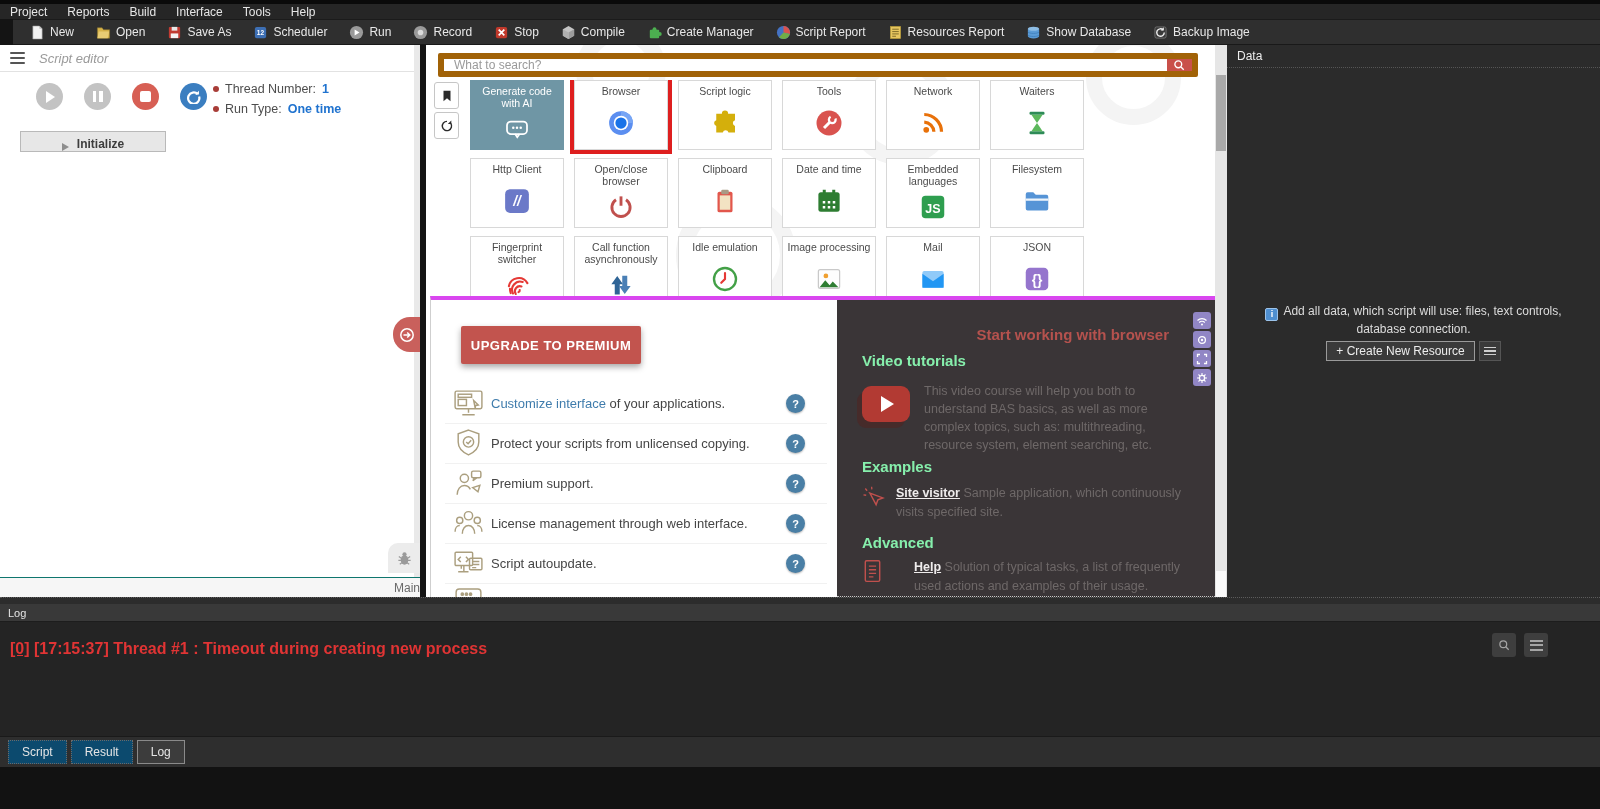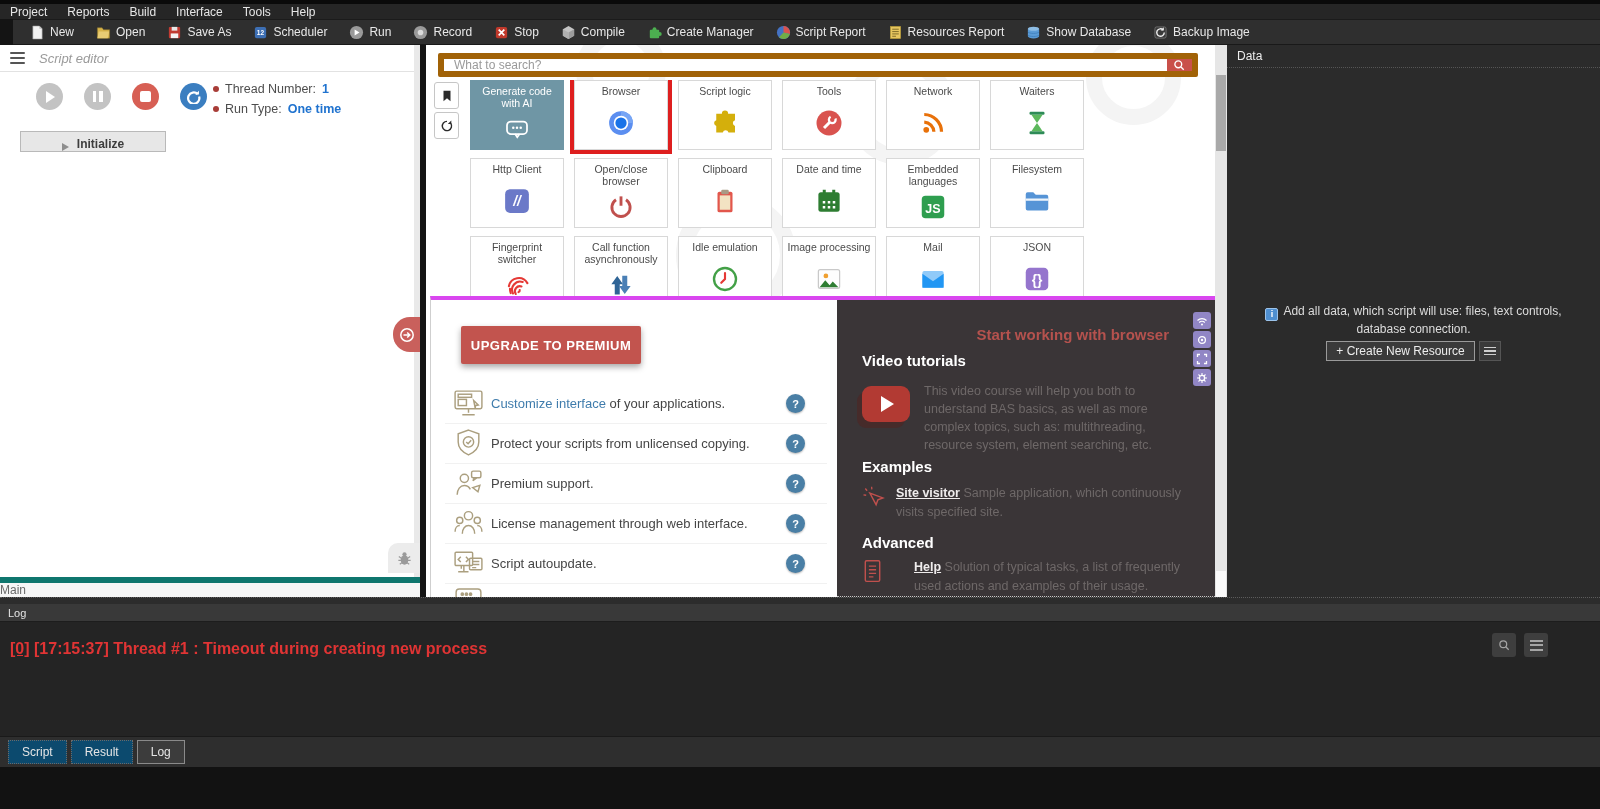--- a/index.html
+++ b/index.html
@@ -41,21 +41,21 @@
                 border:1px solid #b9b9b9; font-size:12px; color:#3d3d3d; font-weight:600;
                 display:flex; align-items:flex-end; justify-content:center; gap:8px; font-family:inherit; }
   .initialize .tri2 { width:0; height:0; border-left:7px solid #8e8e8e; border-top:4.5px solid transparent; border-bottom:4.5px solid transparent; }
   .side-tab { position:absolute; left:393px; top:272px; width:27px; height:35px; background:#c9605c;
               border-radius:17px 0 0 17px; display:flex; align-items:center; justify-content:center; }
   .side-tab svg { width:16px; height:16px; }
   .bug-corner { position:absolute; left:388px; top:498px; width:32px; height:30px; background:#ececec;
                 border-radius:10px 0 0 0; display:flex; align-items:center; justify-content:center; }
   .bug-corner svg { width:17px; height:17px; }
   .main-strip { position:absolute; left:0; bottom:0; width:420px; height:20px; background:#f6f6f6;
-                border-top:6px solid #0f766e; display:flex; align-items:center; justify-content:flex-start;
+                border-top:1px solid #0f766e; display:flex; align-items:center; justify-content:flex-end;
                 font-size:12px; color:#6a6a6a; }
 
   .center-panel { position:absolute; left:426px; top:0; width:789px; height:552px; background:#fff; overflow:hidden; }
   .wm { position:absolute; border-radius:50%; border:16px solid #f4f4f4; }
   .search-wrap { position:absolute; top:8px; left:12px; width:760px; height:24px; border:6px solid #a16207;
                  border-radius:2px; display:flex; background:#fff; z-index:3; }
   .search-wrap input { flex:1; border:0; outline:none; padding:0 10px; font-size:12px; color:#444; font-family:inherit; }
   .search-wrap input::placeholder { color:#9a9a9a; }
   .search-btn { width:25px; background:#c9504a; border:0; display:flex; align-items:center; justify-content:center; }
   .mini-btns { position:absolute; top:37px; left:8px; z-index:3; display:flex; flex-direction:column; gap:3px; }
@@ -83,21 +83,21 @@
   .feat-row { display:flex; align-items:center; height:40px; border-bottom:1px solid #f1f1f1; }
   .feat-icon { width:46px; display:flex; justify-content:center; }
   .feat-icon svg { width:33px; height:33px; }
   .feat-text { flex:1; font-size:13px; color:#454545; }
   .feat-text .hl { color:#3f7cac; }
   .help-circle { width:19px; height:19px; border-radius:50%; background:#4a7fa5; color:#fff; font-size:11px;
                  font-weight:bold; display:flex; align-items:center; justify-content:center; margin-right:22px;
                  box-shadow:0 1px 2px rgba(0,0,0,.3); }
   .promo-right { flex:1; background:#3a3537; position:relative; border-bottom:1px dotted #c8c8c8; }
   .start-title { position:absolute; top:26px; right:46px; color:#b5524e; font-size:15px; font-weight:bold; }
-  .dk-h { color:#ffffff; font-size:15px; font-weight:bold; }
+  .dk-h { color:#86efac; font-size:15px; font-weight:bold; }
   .video-h { position:absolute; top:52px; left:25px; }
   .video-row { position:absolute; top:82px; left:25px; display:flex; gap:14px; }
   .yt { width:48px; height:36px; background:#b23a33; border-radius:9px; display:flex; align-items:center;
         justify-content:center; box-shadow:-5px 6px 0 rgba(80,35,32,.55); margin-top:4px; }
   .yt i { width:0; height:0; border-left:13px solid #fff; border-top:8px solid transparent; border-bottom:8px solid transparent; margin-left:3px; }
   .dk-p { color:#6e6868; font-size:12.5px; line-height:1.45; width:262px; }
   .examples-h { position:absolute; top:158px; left:25px; }
   .example-row { position:absolute; top:184px; left:22px; display:flex; gap:10px; width:330px; }
   .example-row svg, .advanced-row svg { width:27px; height:27px; flex:none; }
   .dk-link { color:#efecec; font-weight:bold; text-decoration:underline; font-size:12.5px; }

